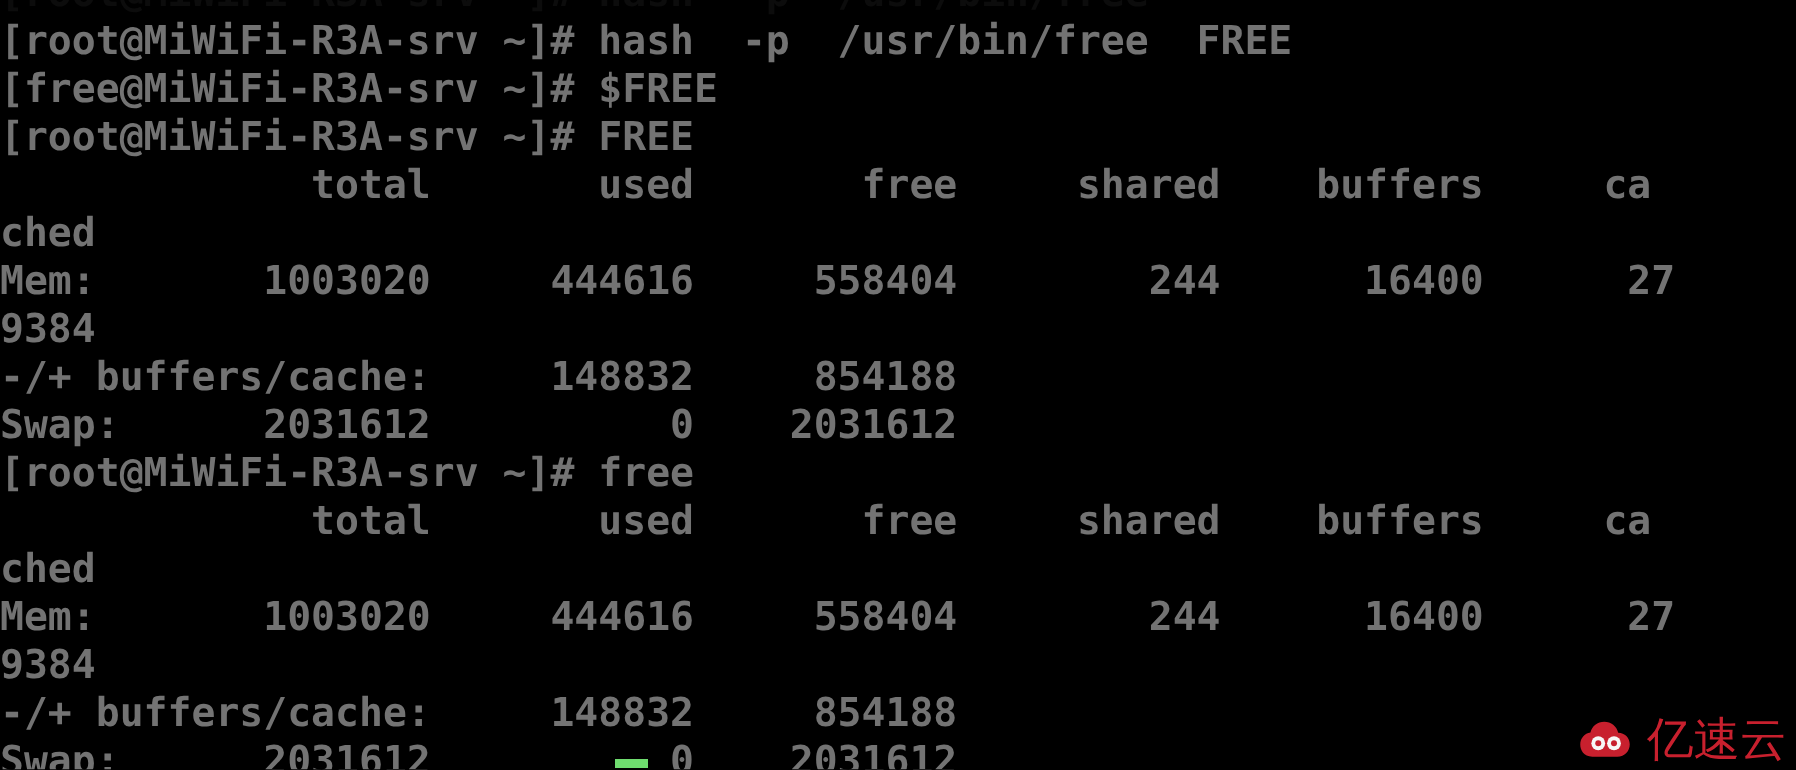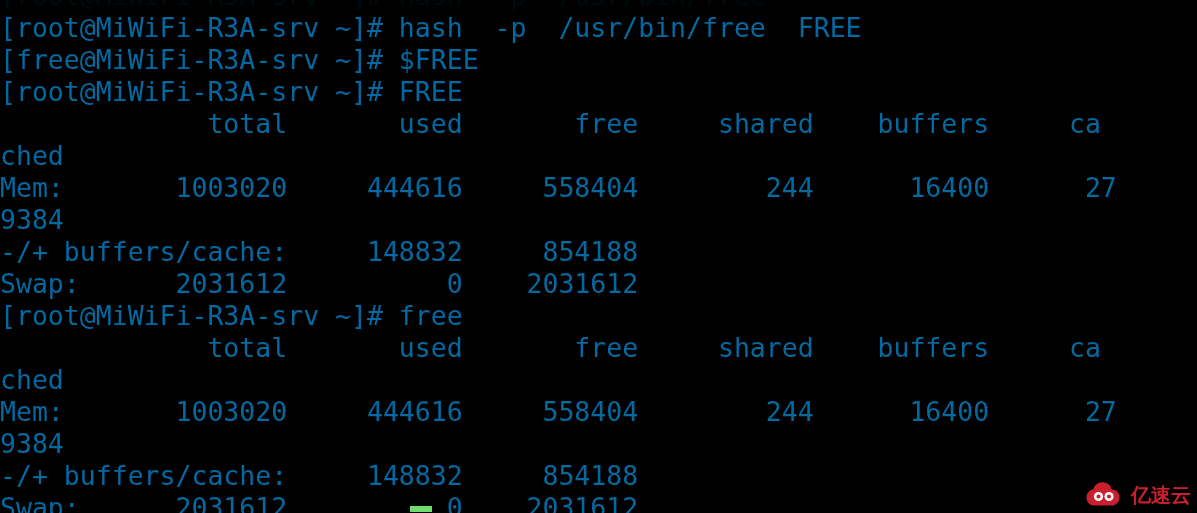--- a/index.html
+++ b/index.html
@@ -24,23 +24,24 @@
     position: absolute;
     left: 0;
     top: -20px;          
     width: 1197px;
     padding-left: 0px;
     box-sizing: border-box;
   }
   .line {
     height: 32px;
     white-space: pre;
-    color: #0369a1;
+    color: #737373;
     font-family: "DejaVu Sans Mono", "Liberation Mono", monospace;
     overflow: hidden;
+    font-weight: bold;
   }
   .line.partial {
     height: 32px;
     opacity: 0.10;
   }
   
   #cursor {
     position: absolute;
     left: 410px;
     top: 506px;
@@ -59,22 +60,22 @@
     opacity: 0.97;
     pointer-events: none;
   }
   #watermark .wm-mark {
     width: 40px;
     height: 28px;
     position: relative;
   }
   #watermark .wm-text {
     font-family: "DejaVu Sans", "Liberation Sans", sans-serif;
-    font-size: 20px;
-    font-weight: bold;
+    font-size: 31px;
+    font-weight: normal;
     color: #cf2230;
     line-height: 1;
     letter-spacing: 0px;
   }
 </style>
 </head>
 <body>
 
 <div id="terminal">
 

